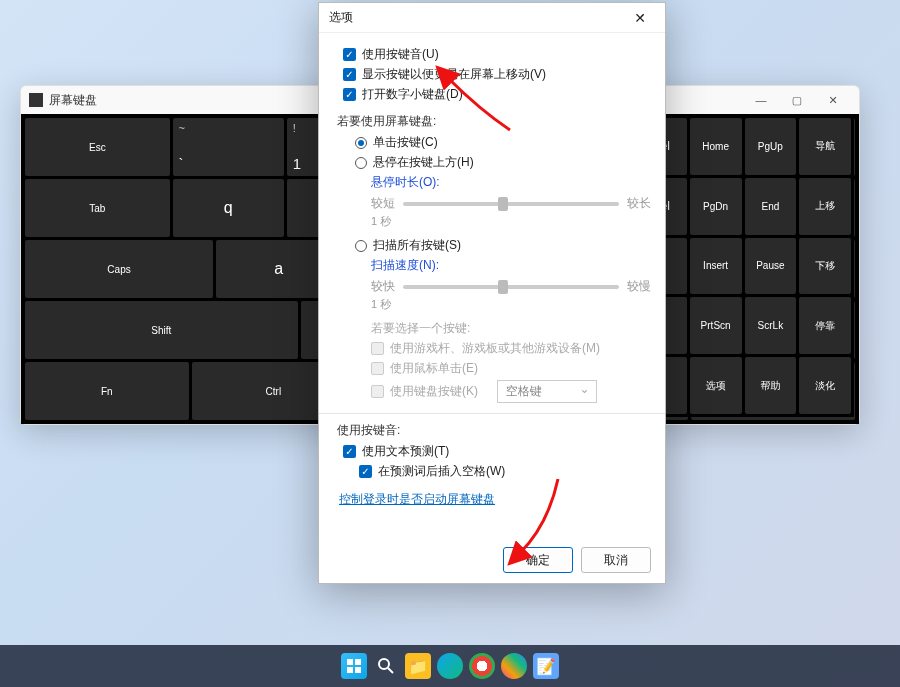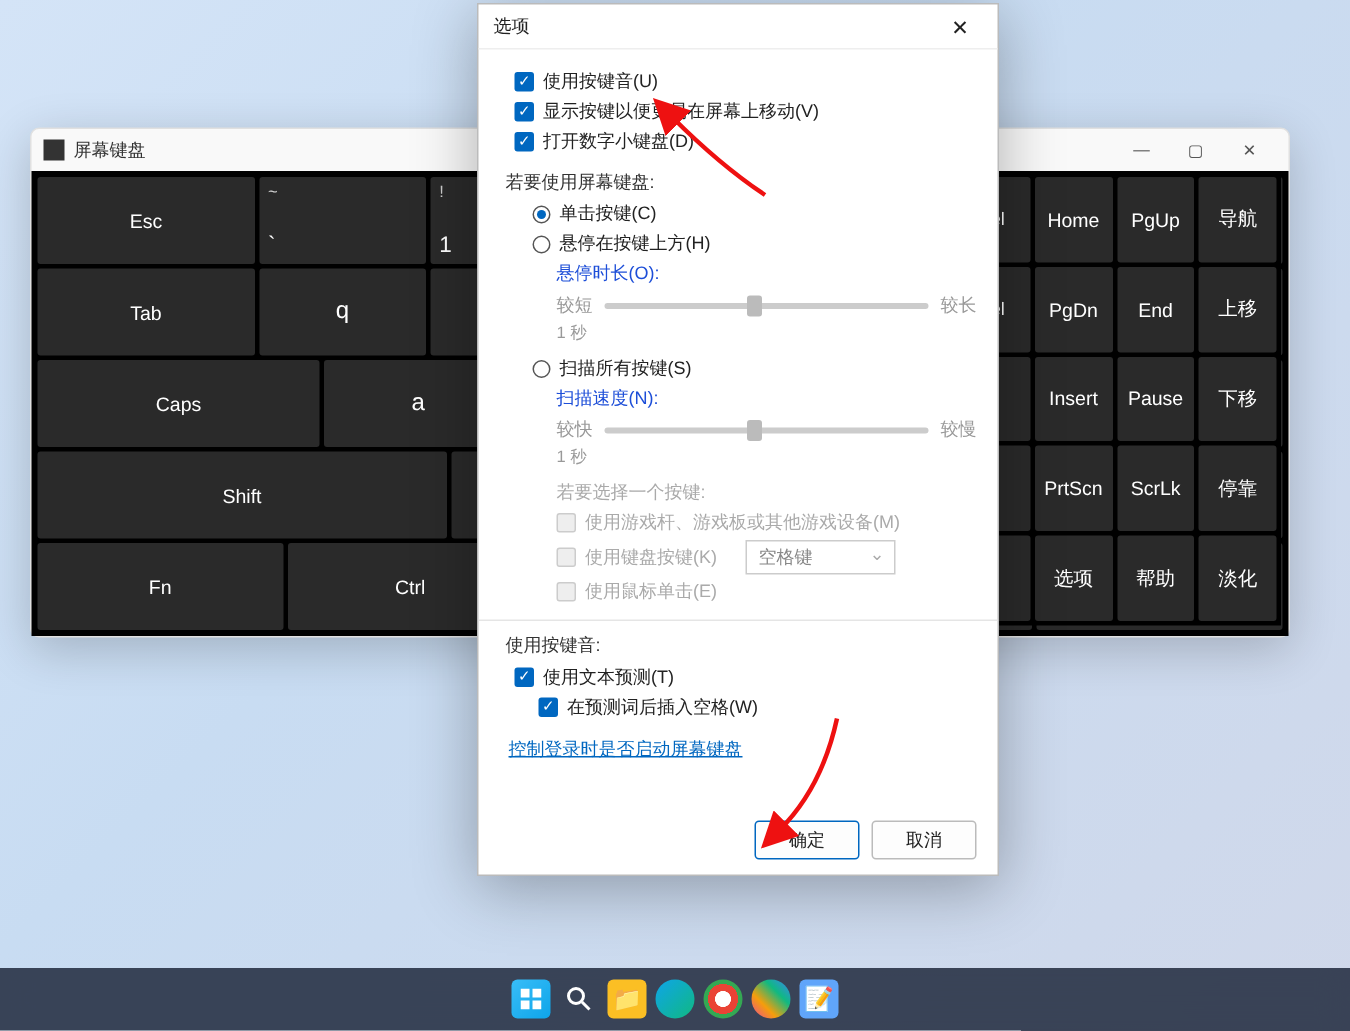--- a/index.html
+++ b/index.html
@@ -13,21 +13,21 @@
   .osk-titlebar .winbtn { width: 36px; height: 28px; display: flex; align-items: center; justify-content: center; font-size: 11px; color: #555; }
   .osk-body { flex: 1; background: #000; padding: 4px; display: flex; flex-direction: column; gap: 3px; }
   .osk-row { display: flex; gap: 3px; flex: 1; }
   .key { background: #2a2a2a; color: #fff; display: flex; align-items: center; justify-content: center; font-size: 16px; border-radius: 2px; position: relative; cursor: default; }
   .key.wide1 { flex: 1.3; }
   .key.wide15 { flex: 1.5; }
   .key.wide2 { flex: 2; }
   .key.norm { flex: 1; }
   .key .up { font-size: 11px; position: absolute; top: 4px; left: 6px; color: #ccc; }
   .key .dn { font-size: 15px; position: absolute; bottom: 4px; left: 6px; }
-  .key.side { font-size: 13px; }
+  .key.side { font-size: 10px; }
   .osk-main { display: flex; gap: 3px; flex: 1; }
   .osk-keys { flex: 1; display: flex; flex-direction: column; gap: 3px; }
 
   
   .dialog { position: absolute; left: 318px; top: 2px; width: 348px; height: 582px; background: #fff; border: 1px solid #bbb; box-shadow: 0 8px 40px rgba(0,0,0,.3); display: flex; flex-direction: column; font-size: 12px; color: #222; }
   .dialog-titlebar { height: 30px; display: flex; align-items: center; padding: 0 10px; border-bottom: 1px solid #eee; }
   .dialog-titlebar .title { flex: 1; font-size: 12px; }
   .dialog-titlebar .closebtn { width: 30px; height: 28px; display: flex; align-items: center; justify-content: center; font-size: 14px; }
   .dialog-body { flex: 1; padding: 10px 14px 4px 20px; overflow: hidden; }
   .check-row { display: flex; align-items: center; gap: 6px; margin: 3px 0 3px 4px; font-size: 12px; }
@@ -229,25 +229,25 @@
         </div>
       <span>较慢</span>
     </div>
     <div class="sub-center">1 秒</div>
 
     <div class="sub disabled-text" style="margin-top:4px;">若要选择一个按键:</div>
     <div class="check-row disabled-text" style="margin-left:32px;">
         <span class="chk off disabled"></span>
         <span>使用游戏杆、游戏板或其他游戏设备(M)</span>
       </div>
-    <div class="check-row disabled-text" style="margin-left:32px;"><span class="chk off disabled"></span><span>使用键盘按键(K)</span>&nbsp;&nbsp;<span class="combo">空格键</span></div>
     <div class="check-row disabled-text" style="margin-left:32px;">
         <span class="chk off disabled"></span>
         <span>使用鼠标单击(E)</span>
       </div>
+    <div class="check-row disabled-text" style="margin-left:32px;"><span class="chk off disabled"></span><span>使用键盘按键(K)</span>&nbsp;&nbsp;<span class="combo">空格键</span></div>
 
     <div class="hr"></div>
     <div class="section-label" style="margin-top:4px;">使用按键音:</div>
     <div class="check-row">
         <span class="chk">✓</span>
         <span>使用文本预测(T)</span>
       </div>
     <div class="check-row" style="margin-left:20px;">
         <span class="chk">✓</span>
         <span>在预测词后插入空格(W)</span>

